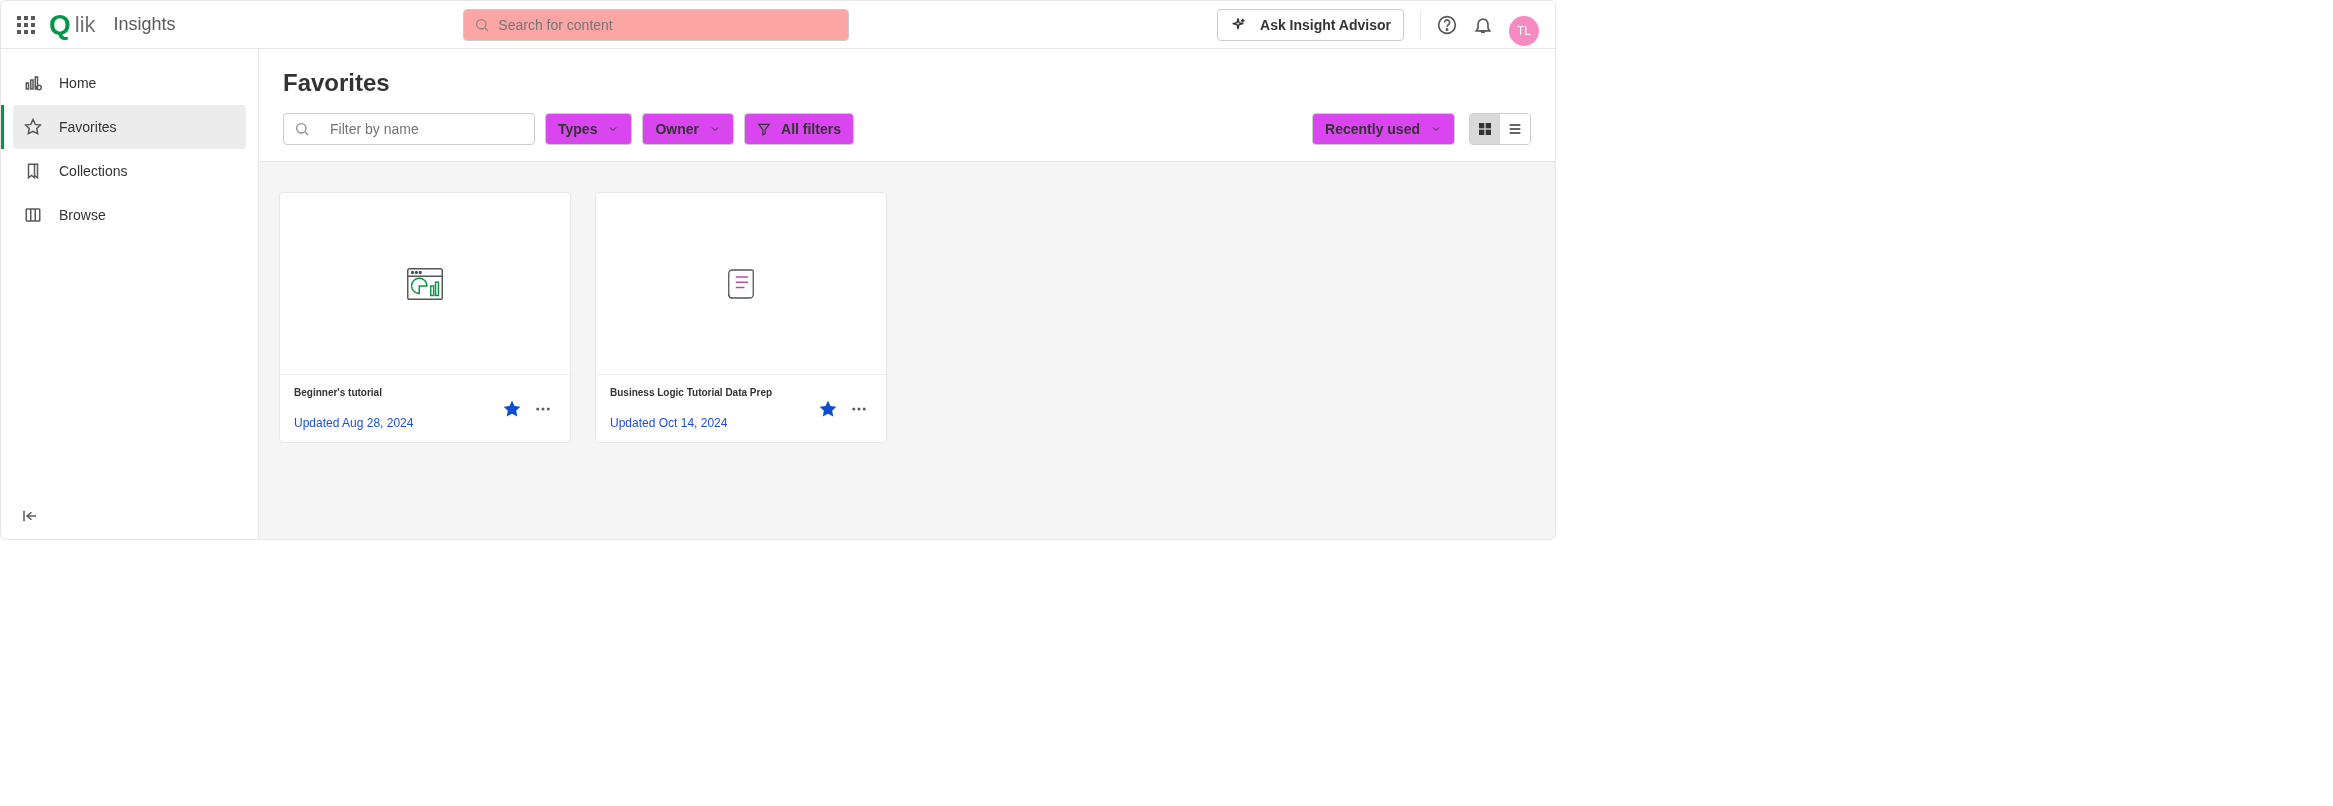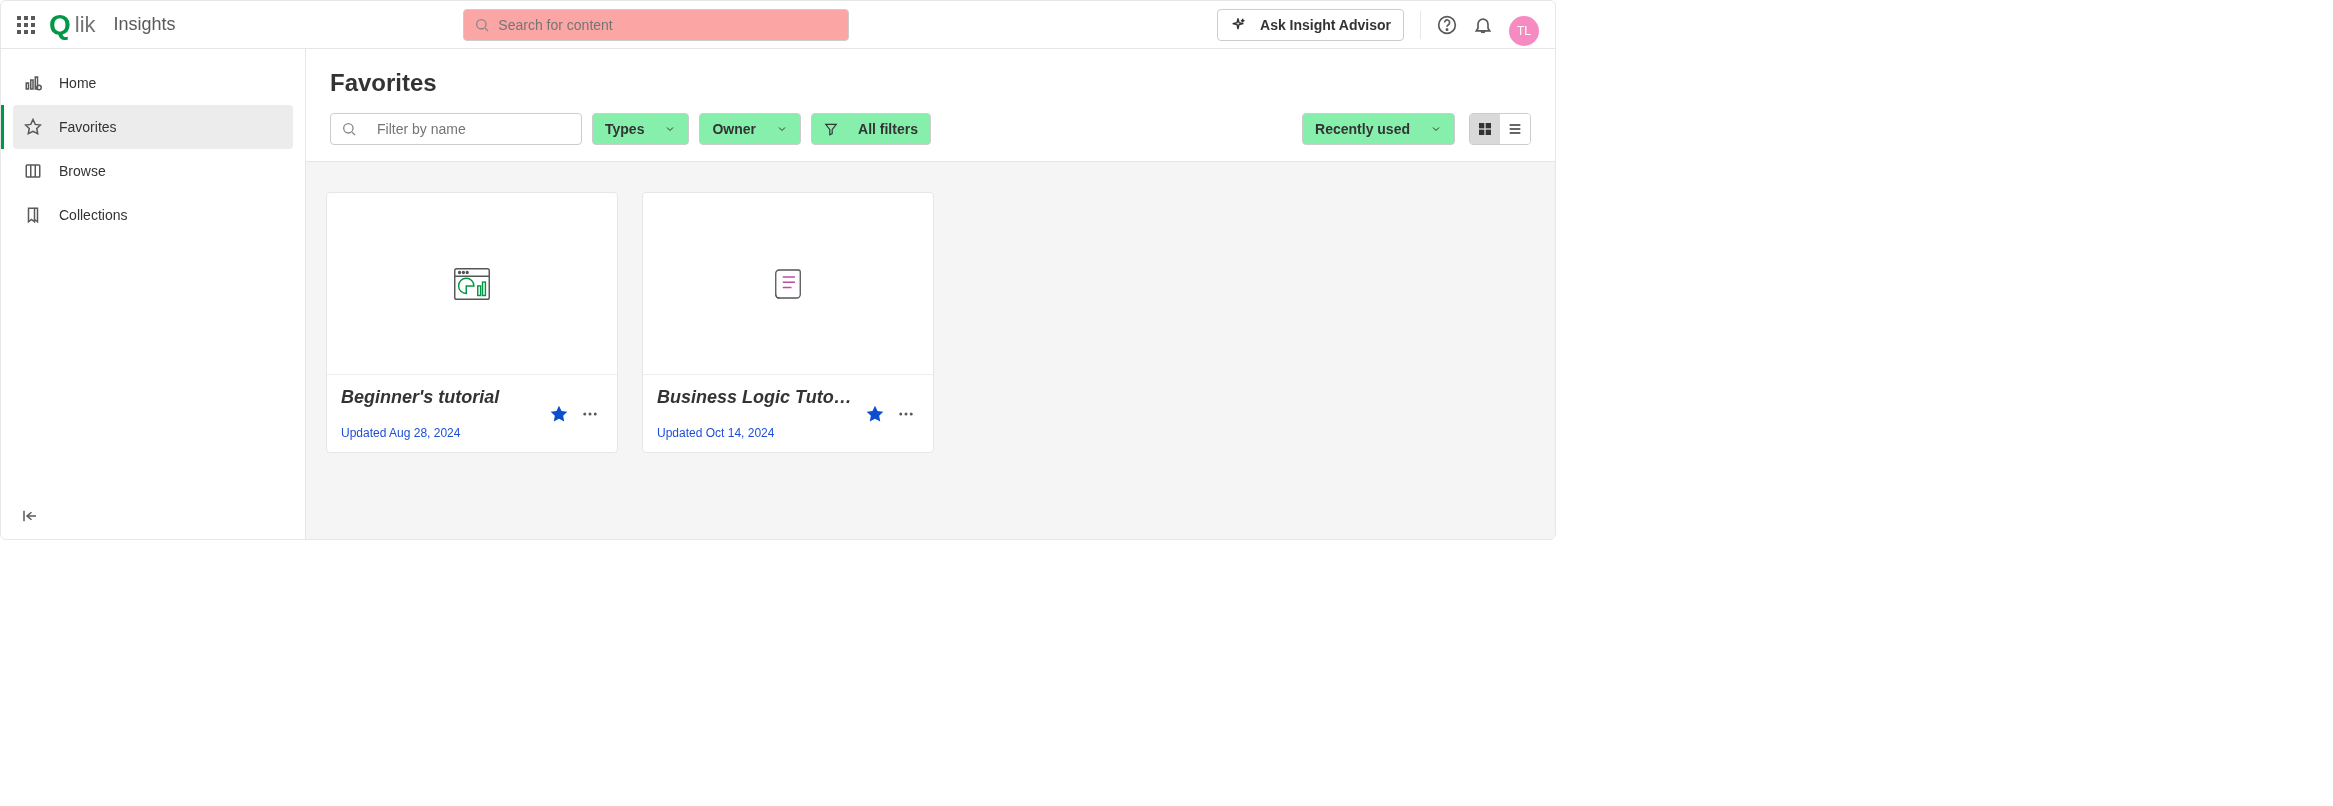--- a/index.html
+++ b/index.html
@@ -79,21 +79,21 @@
     background:#f58bc0; color:#fff;
     display:flex; align-items:center; justify-content:center;
     font-size:12px; cursor:pointer;margin-top:12px;
   }
 
   
   .body {
     flex:1; display:flex; min-height:0;
   }
   .sidebar {
-    width: 305px;
+    width: 258px;
     border-right:1px solid #e6e6e6;
     padding: 12px 12px 12px 12px;
     display:flex; flex-direction:column;
     position:relative;
   }
   .nav-item {
     height: 44px; display:flex; align-items:center; gap:16px;
     padding: 0 10px; border-radius:4px; cursor:pointer; color:#333;
     font-size:14px;
   }
@@ -116,22 +116,22 @@
     border-bottom:1px solid #e6e6e6;
   }
   .page-title { font-size:24px; font-weight:700; color:#333; margin-bottom:16px; }
   .toolbar { display:flex; align-items:center; gap:10px; }
   .filter-input {
     width:252px; height:32px; border:1px solid #ccc; border-radius:4px;
     display:flex; align-items:center; padding:0 10px;
   }
   .filter-input input { border:none; outline:none; flex:1; font-size:14px; margin-left:20px; background:transparent; }
   .pill-btn {
-    height:32px; border:1px solid #ccc; border-radius:4px; background:#86efac;
-    display:flex; align-items:center; padding:0 12px; gap:20px; cursor:pointer;
+    height:32px; border:1px solid #ccc; border-radius:4px; background:#d946ef;
+    display:flex; align-items:center; padding:0 12px; gap:10px; cursor:pointer;
     font-size:14px; font-weight:600; color:#333;
   }
   .toolbar-right { margin-left:auto; display:flex; align-items:center; gap:14px;padding-left:29px; }
   .view-toggle {
     display:flex; border:1px solid #ccc; border-radius:4px; overflow:hidden;
   }
   .view-toggle button {
     width:30px; height:30px; border:none; background:#fff; cursor:pointer;
     display:flex; align-items:center; justify-content:center; color:#333;
   }
@@ -146,21 +146,21 @@
     overflow:hidden; cursor:pointer;
   }
   .card-thumb {
     height:182px; display:flex; align-items:center; justify-content:center;
     border-bottom:1px solid #eee;
   }
   .card-footer {
     padding:12px 14px; display:flex; align-items:center; gap:8px;
   }
   .card-meta { flex:1; min-width:0; }
-  .card-title { font-size:18px; font-weight:700; color:#333; white-space:nowrap; overflow:hidden; text-overflow:ellipsis;font-style:italic; }
+  .card-title { font-size:10px; font-weight:700; color:#333; white-space:nowrap; overflow:hidden; text-overflow:ellipsis; }
   .card-sub { font-size:12px; color:#1d4ed8; margin-top:18px; }
   .star-filled { color:#0d4ecf; cursor:pointer; }
   .more-dots { color:#595959; cursor:pointer; padding:4px; }
 
   svg { display:block; }
 </style>
 </head>
 <body>
 
 <div class="app">
@@ -239,35 +239,35 @@
         <span class="nav-icon">
           <svg width="18" height="18" viewBox="0 0 24 24" fill="none" stroke="#595959" stroke-width="2">
               <polygon points="12 2 15 8.5 22 9.3 17 14 18.3 21 12 17.8 5.7 21 7 14 2 9.3 9 8.5 12 2"></polygon>
             </svg>
         </span>
         <span>Favorites</span>
       </div>
       <div class="nav-item">
         <span class="nav-icon">
           <svg width="18" height="18" viewBox="0 0 24 24" fill="none" stroke="#595959" stroke-width="2">
+              <path d="M6 3v18l4-3 4 3V3z"></path>
+              <path d="M14 3h4v18l-4-3"></path>
+            </svg>
+        </span>
+        <span>Collections</span>
+      </div>
+      <div class="nav-item">
+        <span class="nav-icon">
+          <svg width="18" height="18" viewBox="0 0 24 24" fill="none" stroke="#595959" stroke-width="2">
               <rect x="3" y="4" width="18" height="16" rx="1"></rect>
               <line x1="9" y1="4" x2="9" y2="20"></line>
               <line x1="15" y1="4" x2="15" y2="20"></line>
             </svg>
         </span>
         <span>Browse</span>
-      </div>
-      <div class="nav-item">
-        <span class="nav-icon">
-          <svg width="18" height="18" viewBox="0 0 24 24" fill="none" stroke="#595959" stroke-width="2">
-              <path d="M6 3v18l4-3 4 3V3z"></path>
-              <path d="M14 3h4v18l-4-3"></path>
-            </svg>
-        </span>
-        <span>Collections</span>
       </div>
 
       <div class="sidebar-collapse">
         <svg width="18" height="18" viewBox="0 0 24 24" fill="none" stroke="#595959" stroke-width="2">
             <line x1="4" y1="5" x2="4" y2="19"></line>
             <polyline points="14 7 8 12 14 17"></polyline>
             <line x1="8" y1="12" x2="20" y2="12"></line>
           </svg>
       </div>
     </div>

